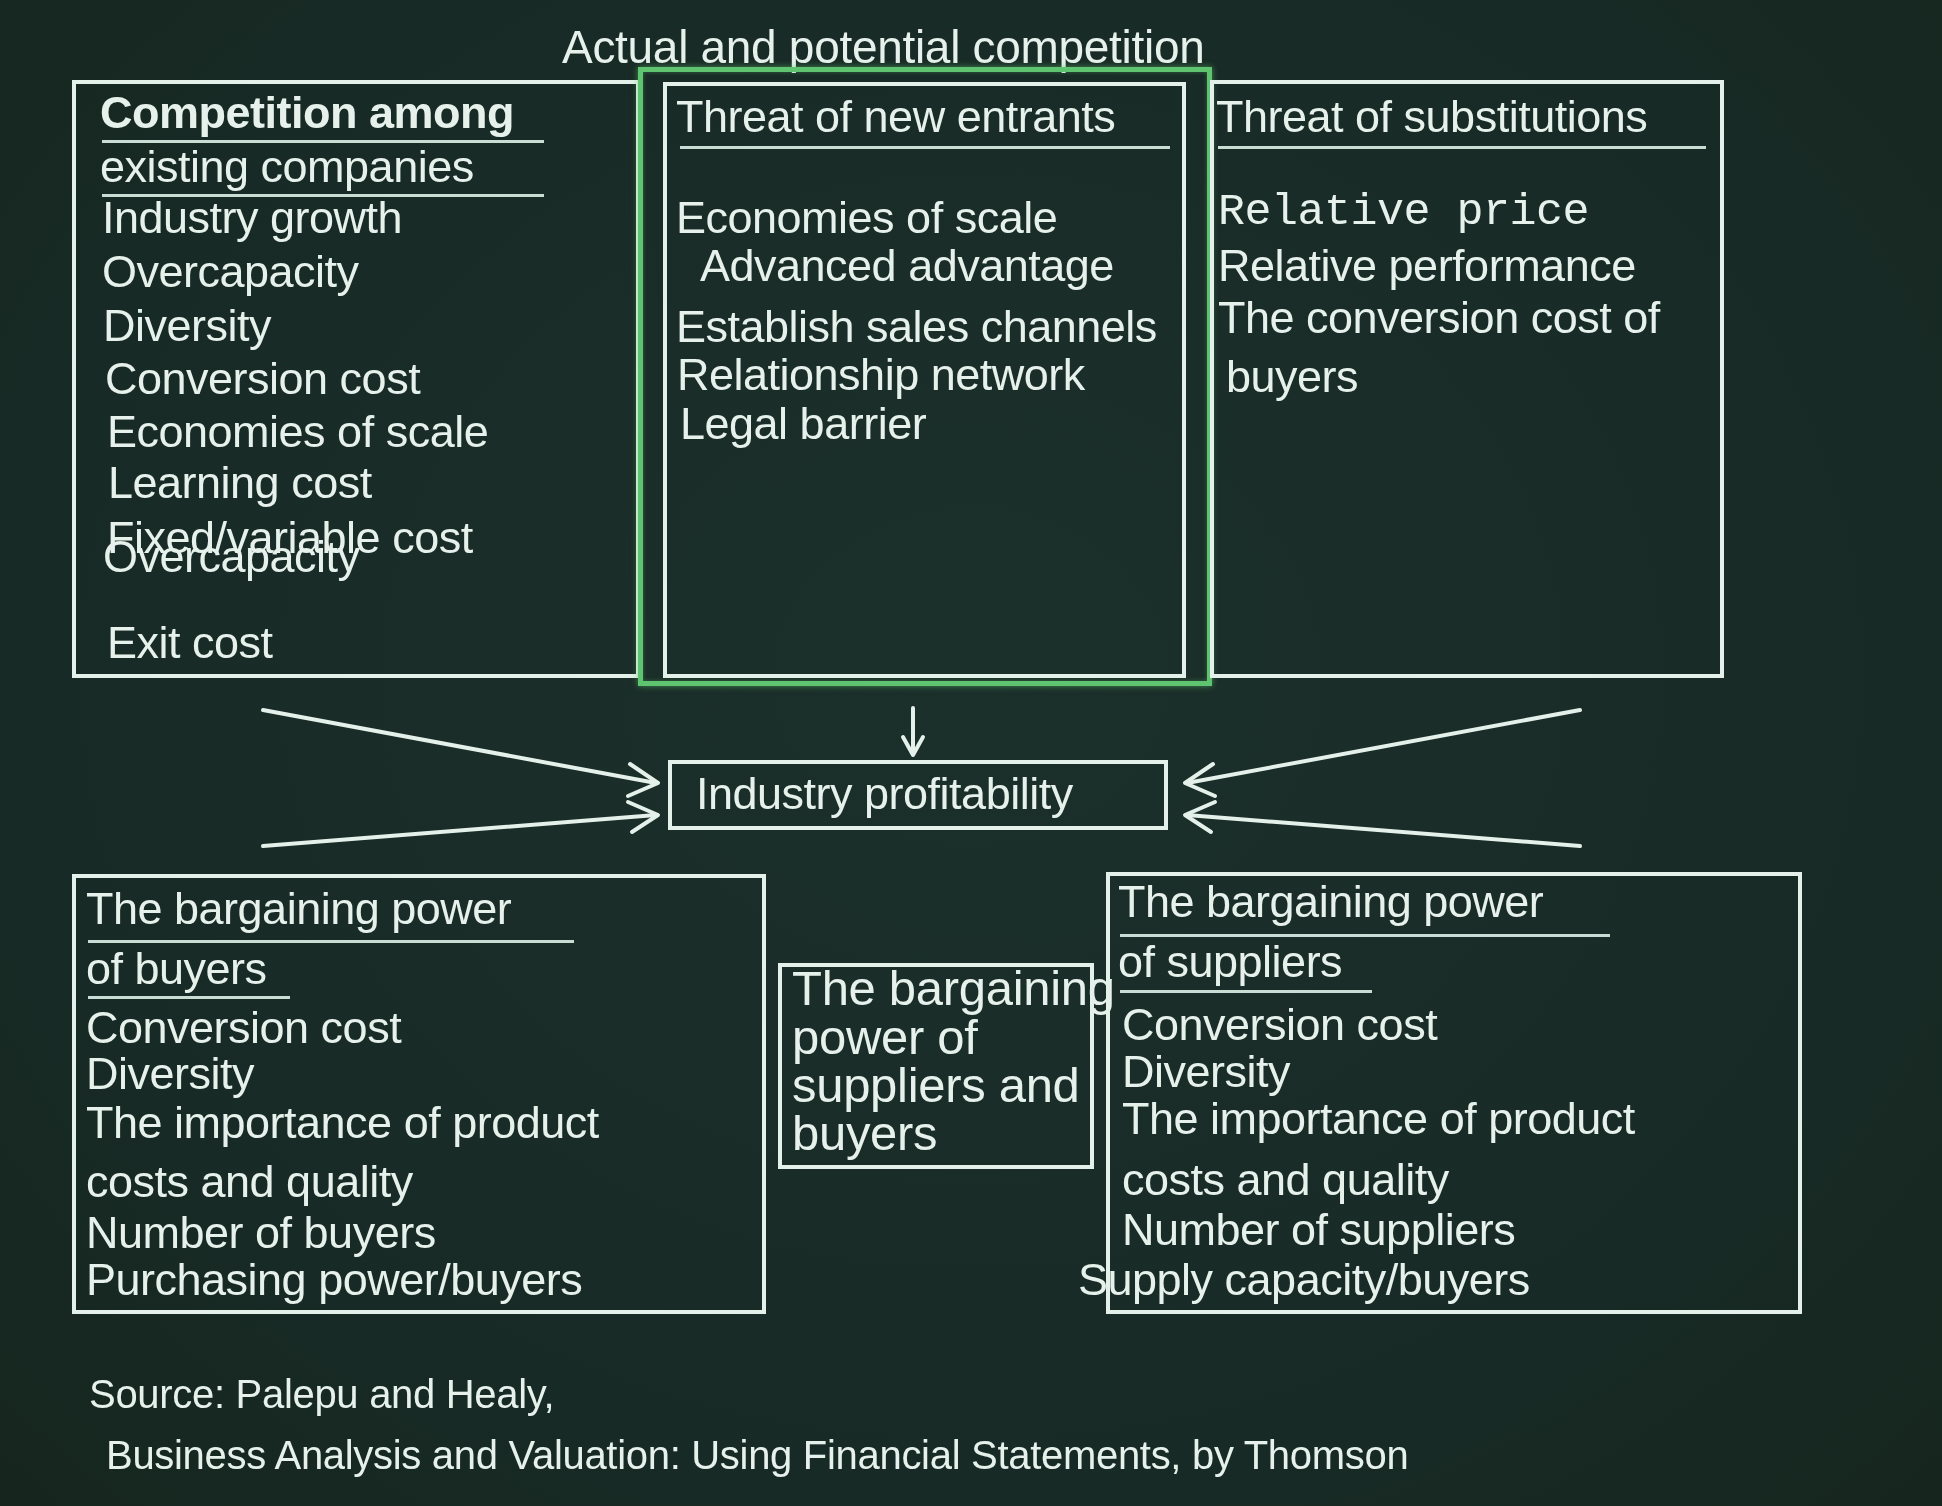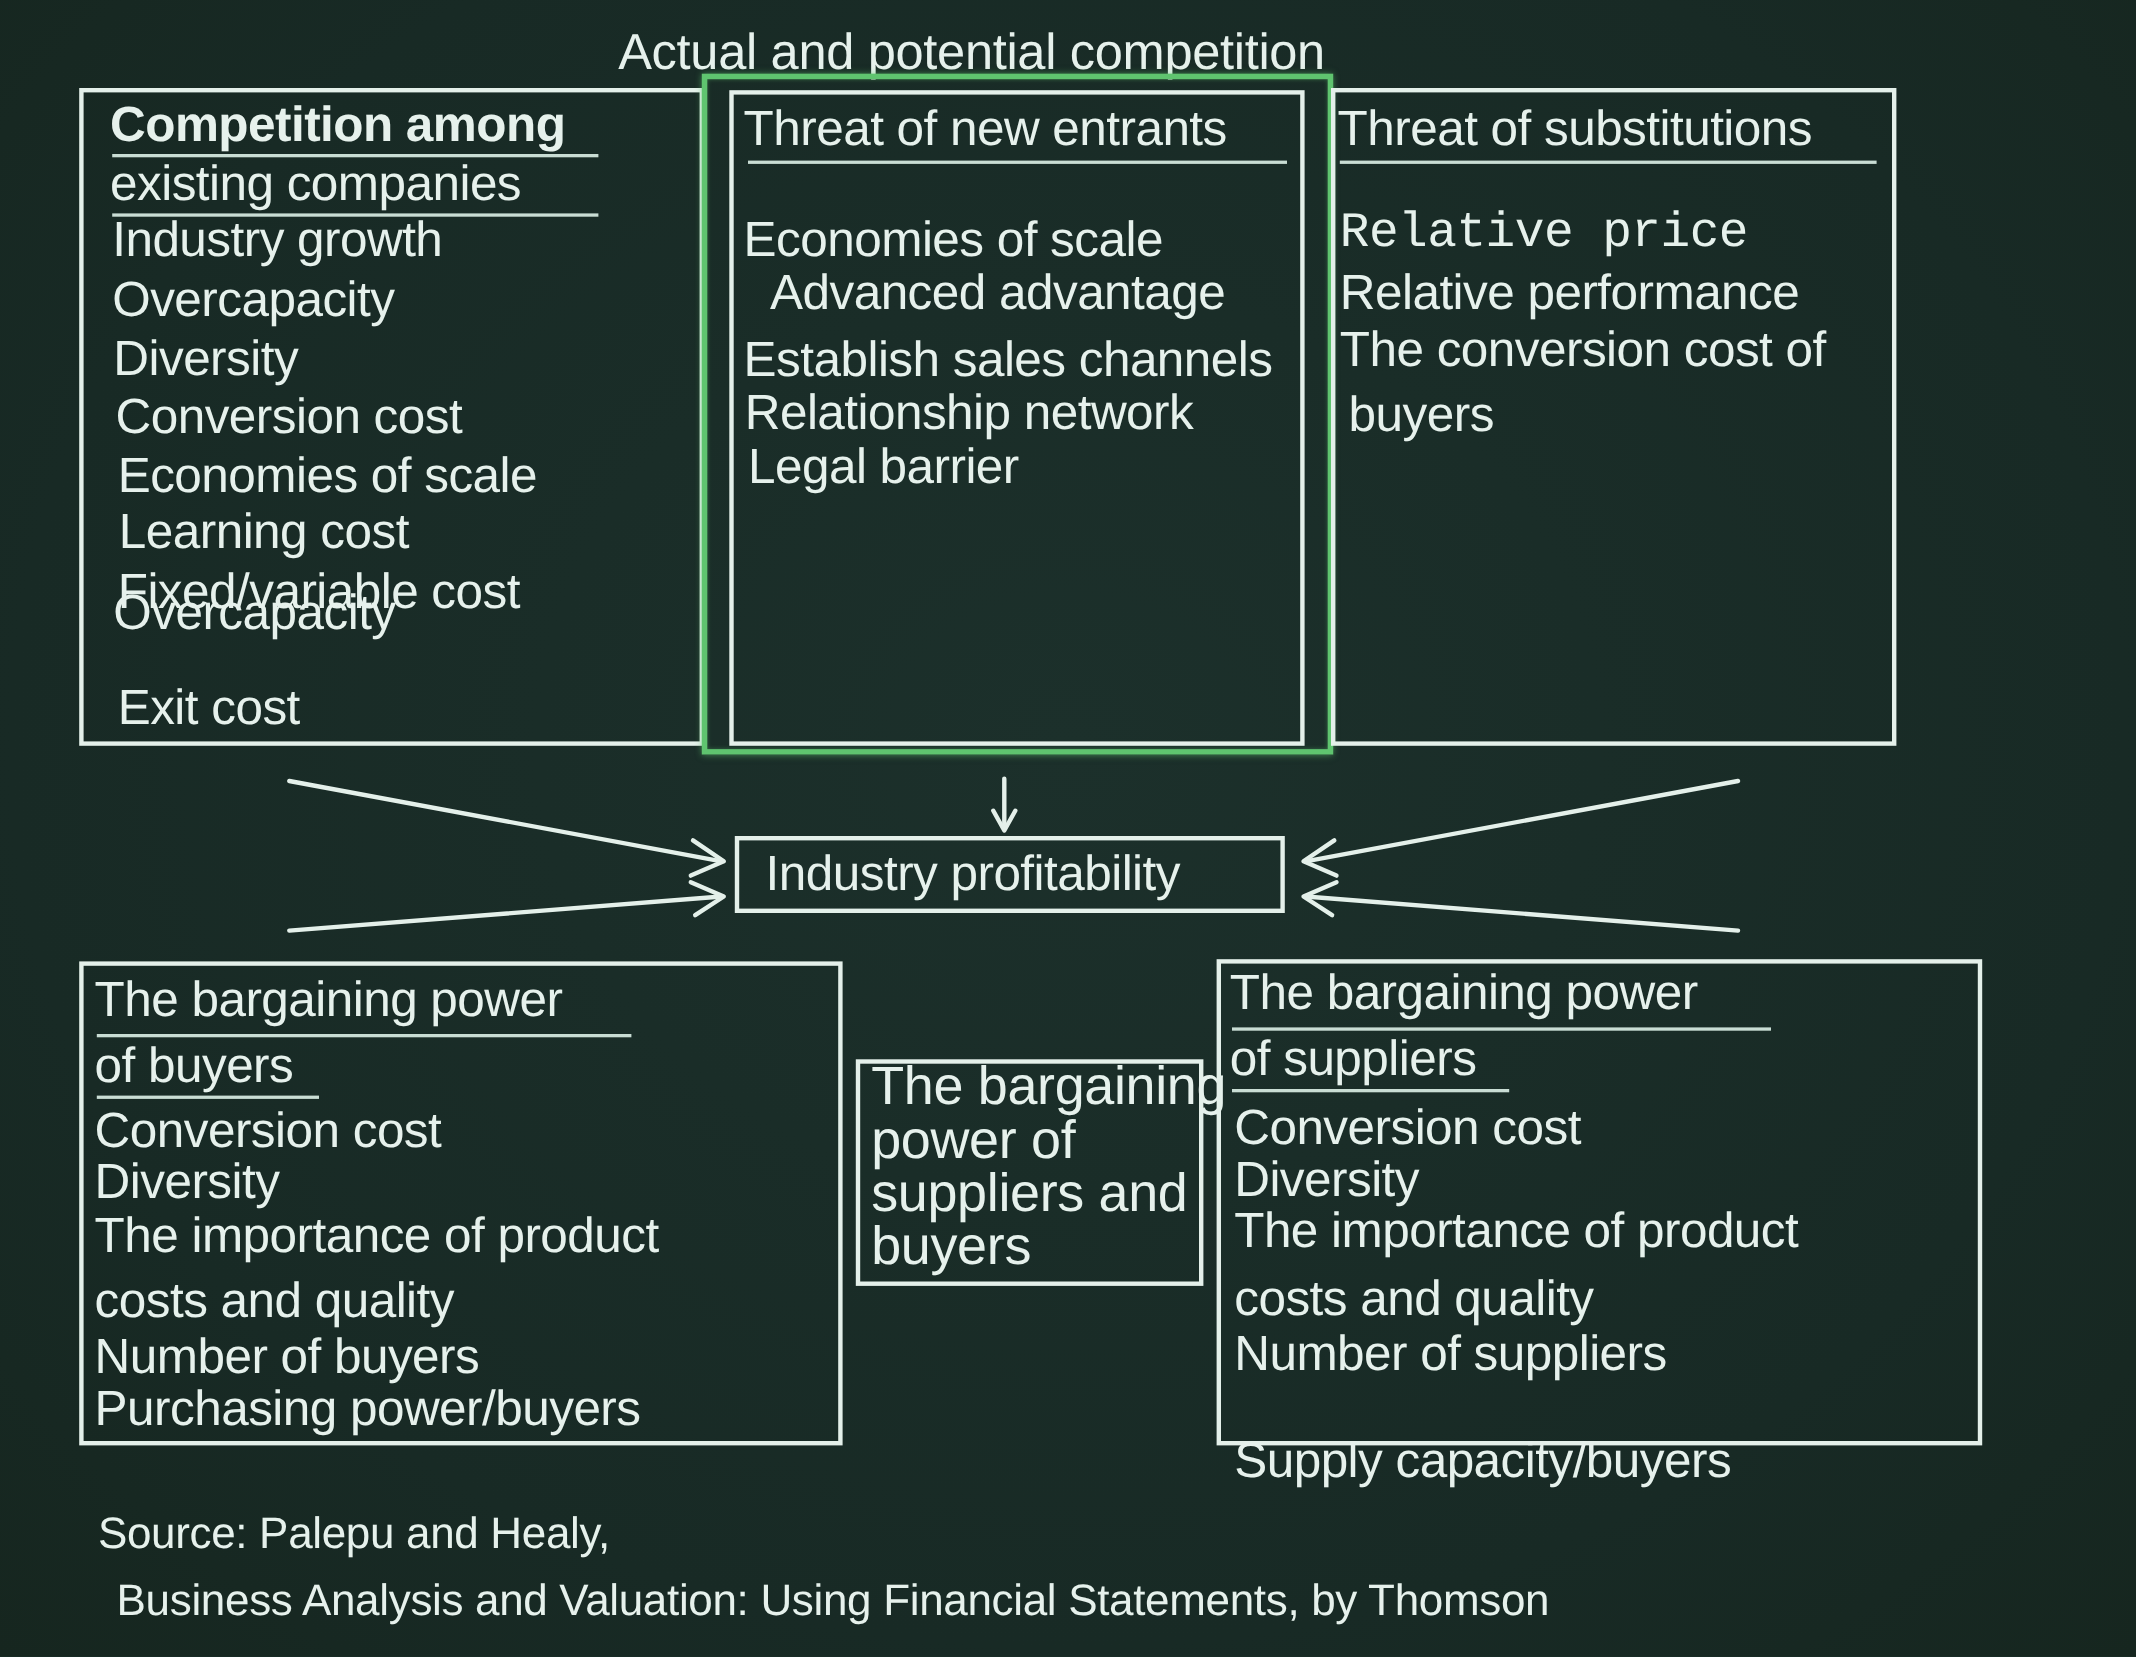--- a/index.html
+++ b/index.html
@@ -126,16 +126,16 @@
 <div class="box" style="left:1106px; top:872px; width:696px; height:442px;"></div>
 <div class="t hd" style="left:1118px; top:875px;">The bargaining power</div>
 <div class="ul" style="left:1120px; top:934px; width:490px;"></div>
 <div class="t hd" style="left:1118px; top:935px;">of suppliers</div>
 <div class="ul" style="left:1120px; top:990px; width:252px;"></div>
 <div class="t" style="left:1122px; top:998px;">Conversion cost</div>
 <div class="t" style="left:1122px; top:1045px;">Diversity</div>
 <div class="t" style="left:1122px; top:1092px;">The importance of product</div>
 <div class="t" style="left:1122px; top:1153px;">costs and quality</div>
 <div class="t" style="left:1122px; top:1203px;">Number of suppliers</div>
-<div class="t" style="left:1122px; top:1253px;margin-top:48px;">Supply capacity/buyers</div>
+<div class="t" style="left:1078px; top:1253px;">Supply capacity/buyers</div>
 
 <div class="t src" style="left:89px; top:1367px;">Source: Palepu and Healy,</div>
 <div class="t src" style="left:86px; top:1428px;margin-left:20px;">Business Analysis and Valuation: Using Financial Statements, by Thomson</div>
 
 </body></html>

